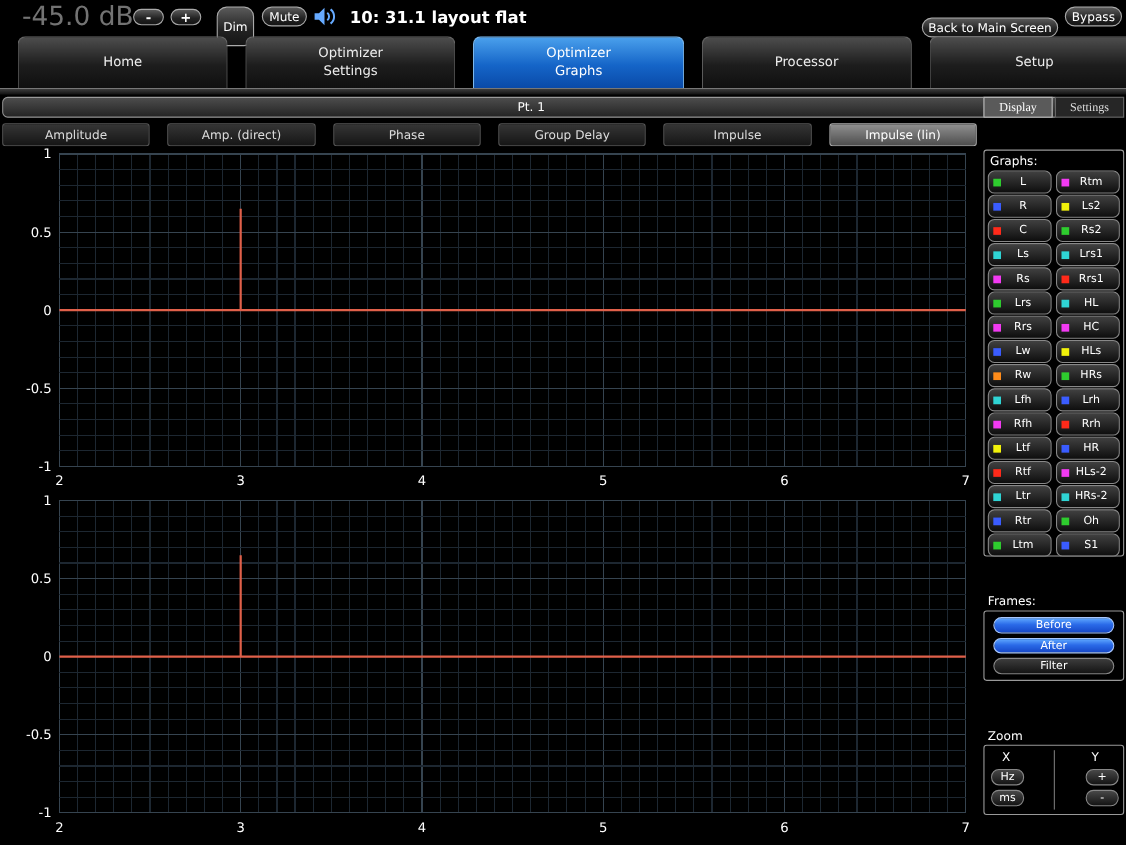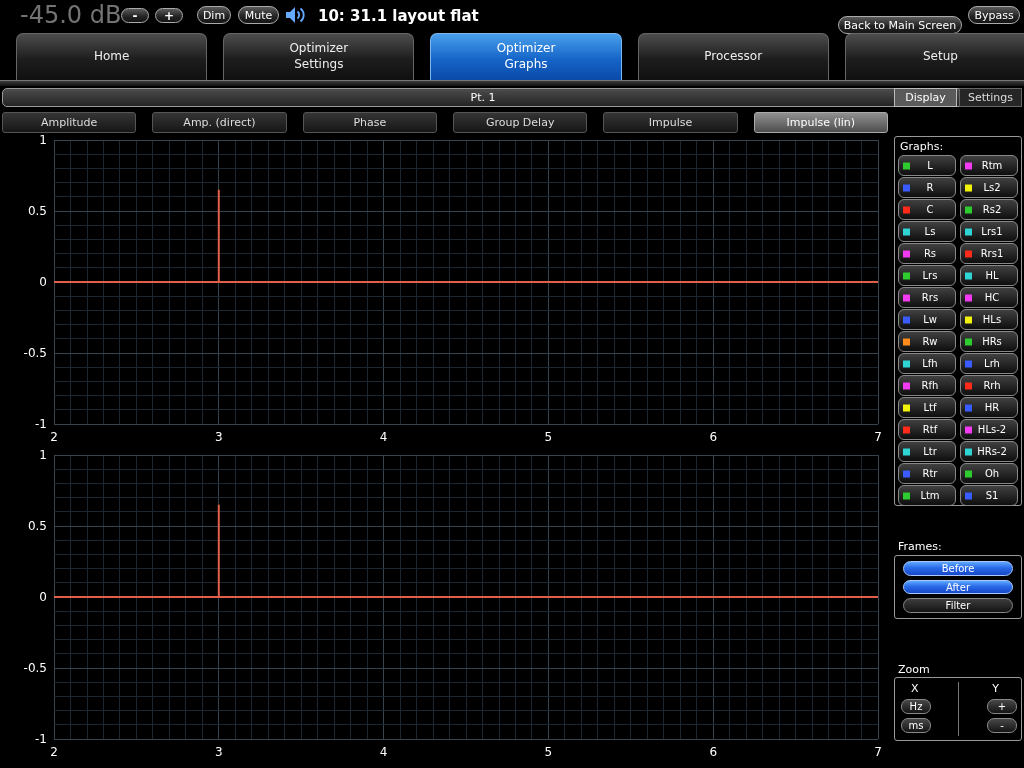--- a/index.html
+++ b/index.html
@@ -36,21 +36,21 @@
   }
   .nav-strip { position:absolute; top:80px; left:0; width:1024px; height:6px;
     background:linear-gradient(#3c3c3c,#101010); border-top:1px solid #777; }
 
   
   .pt-bar { position:absolute; top:88px; left:2px; width:962px; height:19px;
     background:linear-gradient(#4c4c4c,#242424); border:1px solid #999; border-radius:5px;
     display:flex; align-items:center; justify-content:center; font-size:11px; }
   .view-tab-bar { position:absolute; top:88px; left:894px; width:128px; height:19px; display:flex; gap:2px; }
   .viewtab { flex:1; display:flex; align-items:center; justify-content:center; font-size:11px;
-    background:#262626; border:1px solid #666; color:#ddd; }
+    background:#262626; border:1px solid #666; color:#ddd;font-family:Liberation Serif, serif; }
   .viewtab.active { background:#5a5a5a; border-color:#bbb; color:#fff; }
 
   
   .graph-tab-bar { position:absolute; top:112px; left:2px; width:886px; height:21px; display:flex; gap:16px; }
   .gtab { flex:1; background:linear-gradient(#353535,#161616); border:1px solid #555; border-radius:3px;
     display:flex; align-items:center; justify-content:center; font-size:11px; color:#ddd; }
   .gtab.active { background:linear-gradient(#909090,#4e4e4e); border-color:#aaa; color:#fff; }
 
   
   .graph { position:absolute; left:0; background:#000; }
@@ -87,21 +87,21 @@
     border:1px solid #888; border-radius:7px; font-size:10px; color:#fff;
     display:flex; align-items:center; justify-content:center; }
 </style>
 </head>
 <body>
 
 <div class="topbar">
   <div class="vol">-45.0 dB</div>
   <div class="tb-btn tb-small" style="left:121px">-</div>
   <div class="tb-btn tb-small" style="left:155px">+</div>
-  <div class="tb-btn" style="left:197px; top:6px; width:34px; height:18px">Dim</div>
+  <div class="tb-btn" style="left:197px; top:6px; width:34px; height:36px">Dim</div>
   <div class="tb-btn" style="left:238px; top:6px; width:41px; height:18px">Mute</div>
   <span class="speaker">
     <svg width="24" height="20" viewBox="0 0 24 20">
       <polygon points="2,7 6,7 11,2 11,18 6,13 2,13" fill="#66aaff"></polygon>
       <path d="M13.5,6.5 A4.5 4.5 0 0 1 13.5,13.5" stroke="#66aaff" stroke-width="1.8" fill="none"></path>
       <path d="M16.5,3.5 A8.2 8.2 0 0 1 16.5,16.5" stroke="#66aaff" stroke-width="1.8" fill="none"></path>
     </svg>
   </span>
   <div class="title">10: 31.1 layout flat</div>
   <div class="tb-btn" style="left:838px; top:16px; width:124px; height:18px">Back to Main Screen</div>

